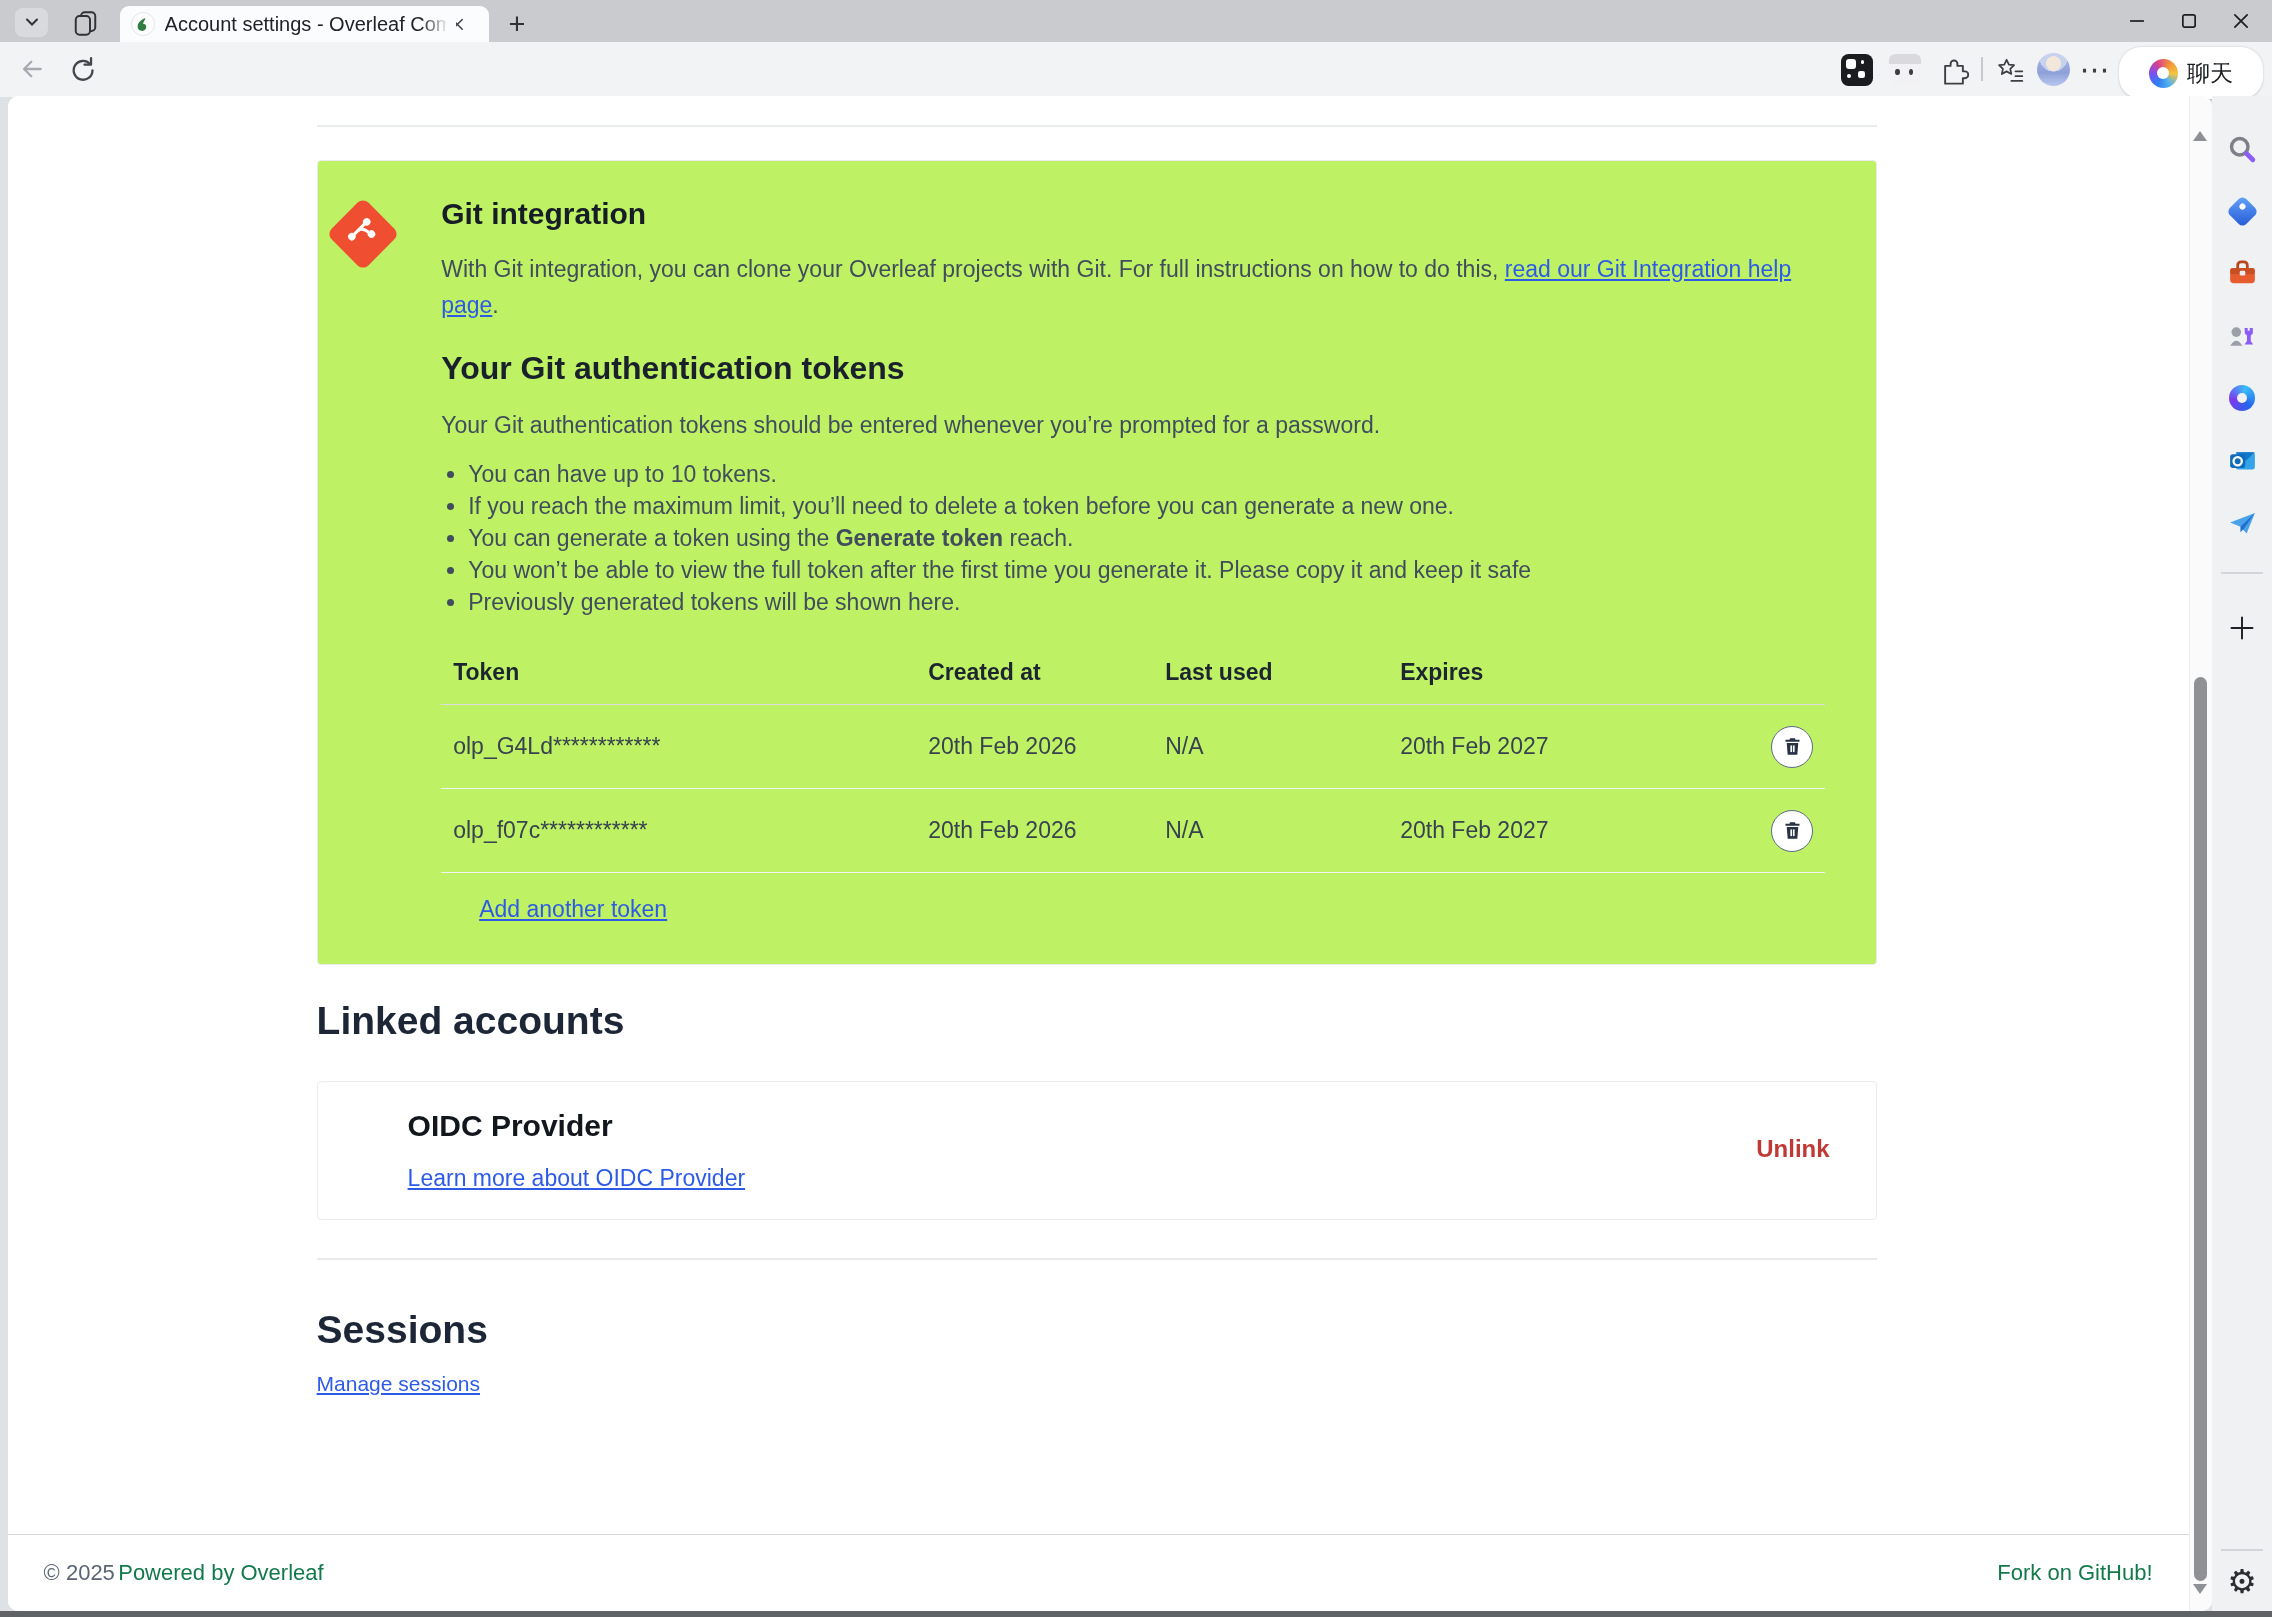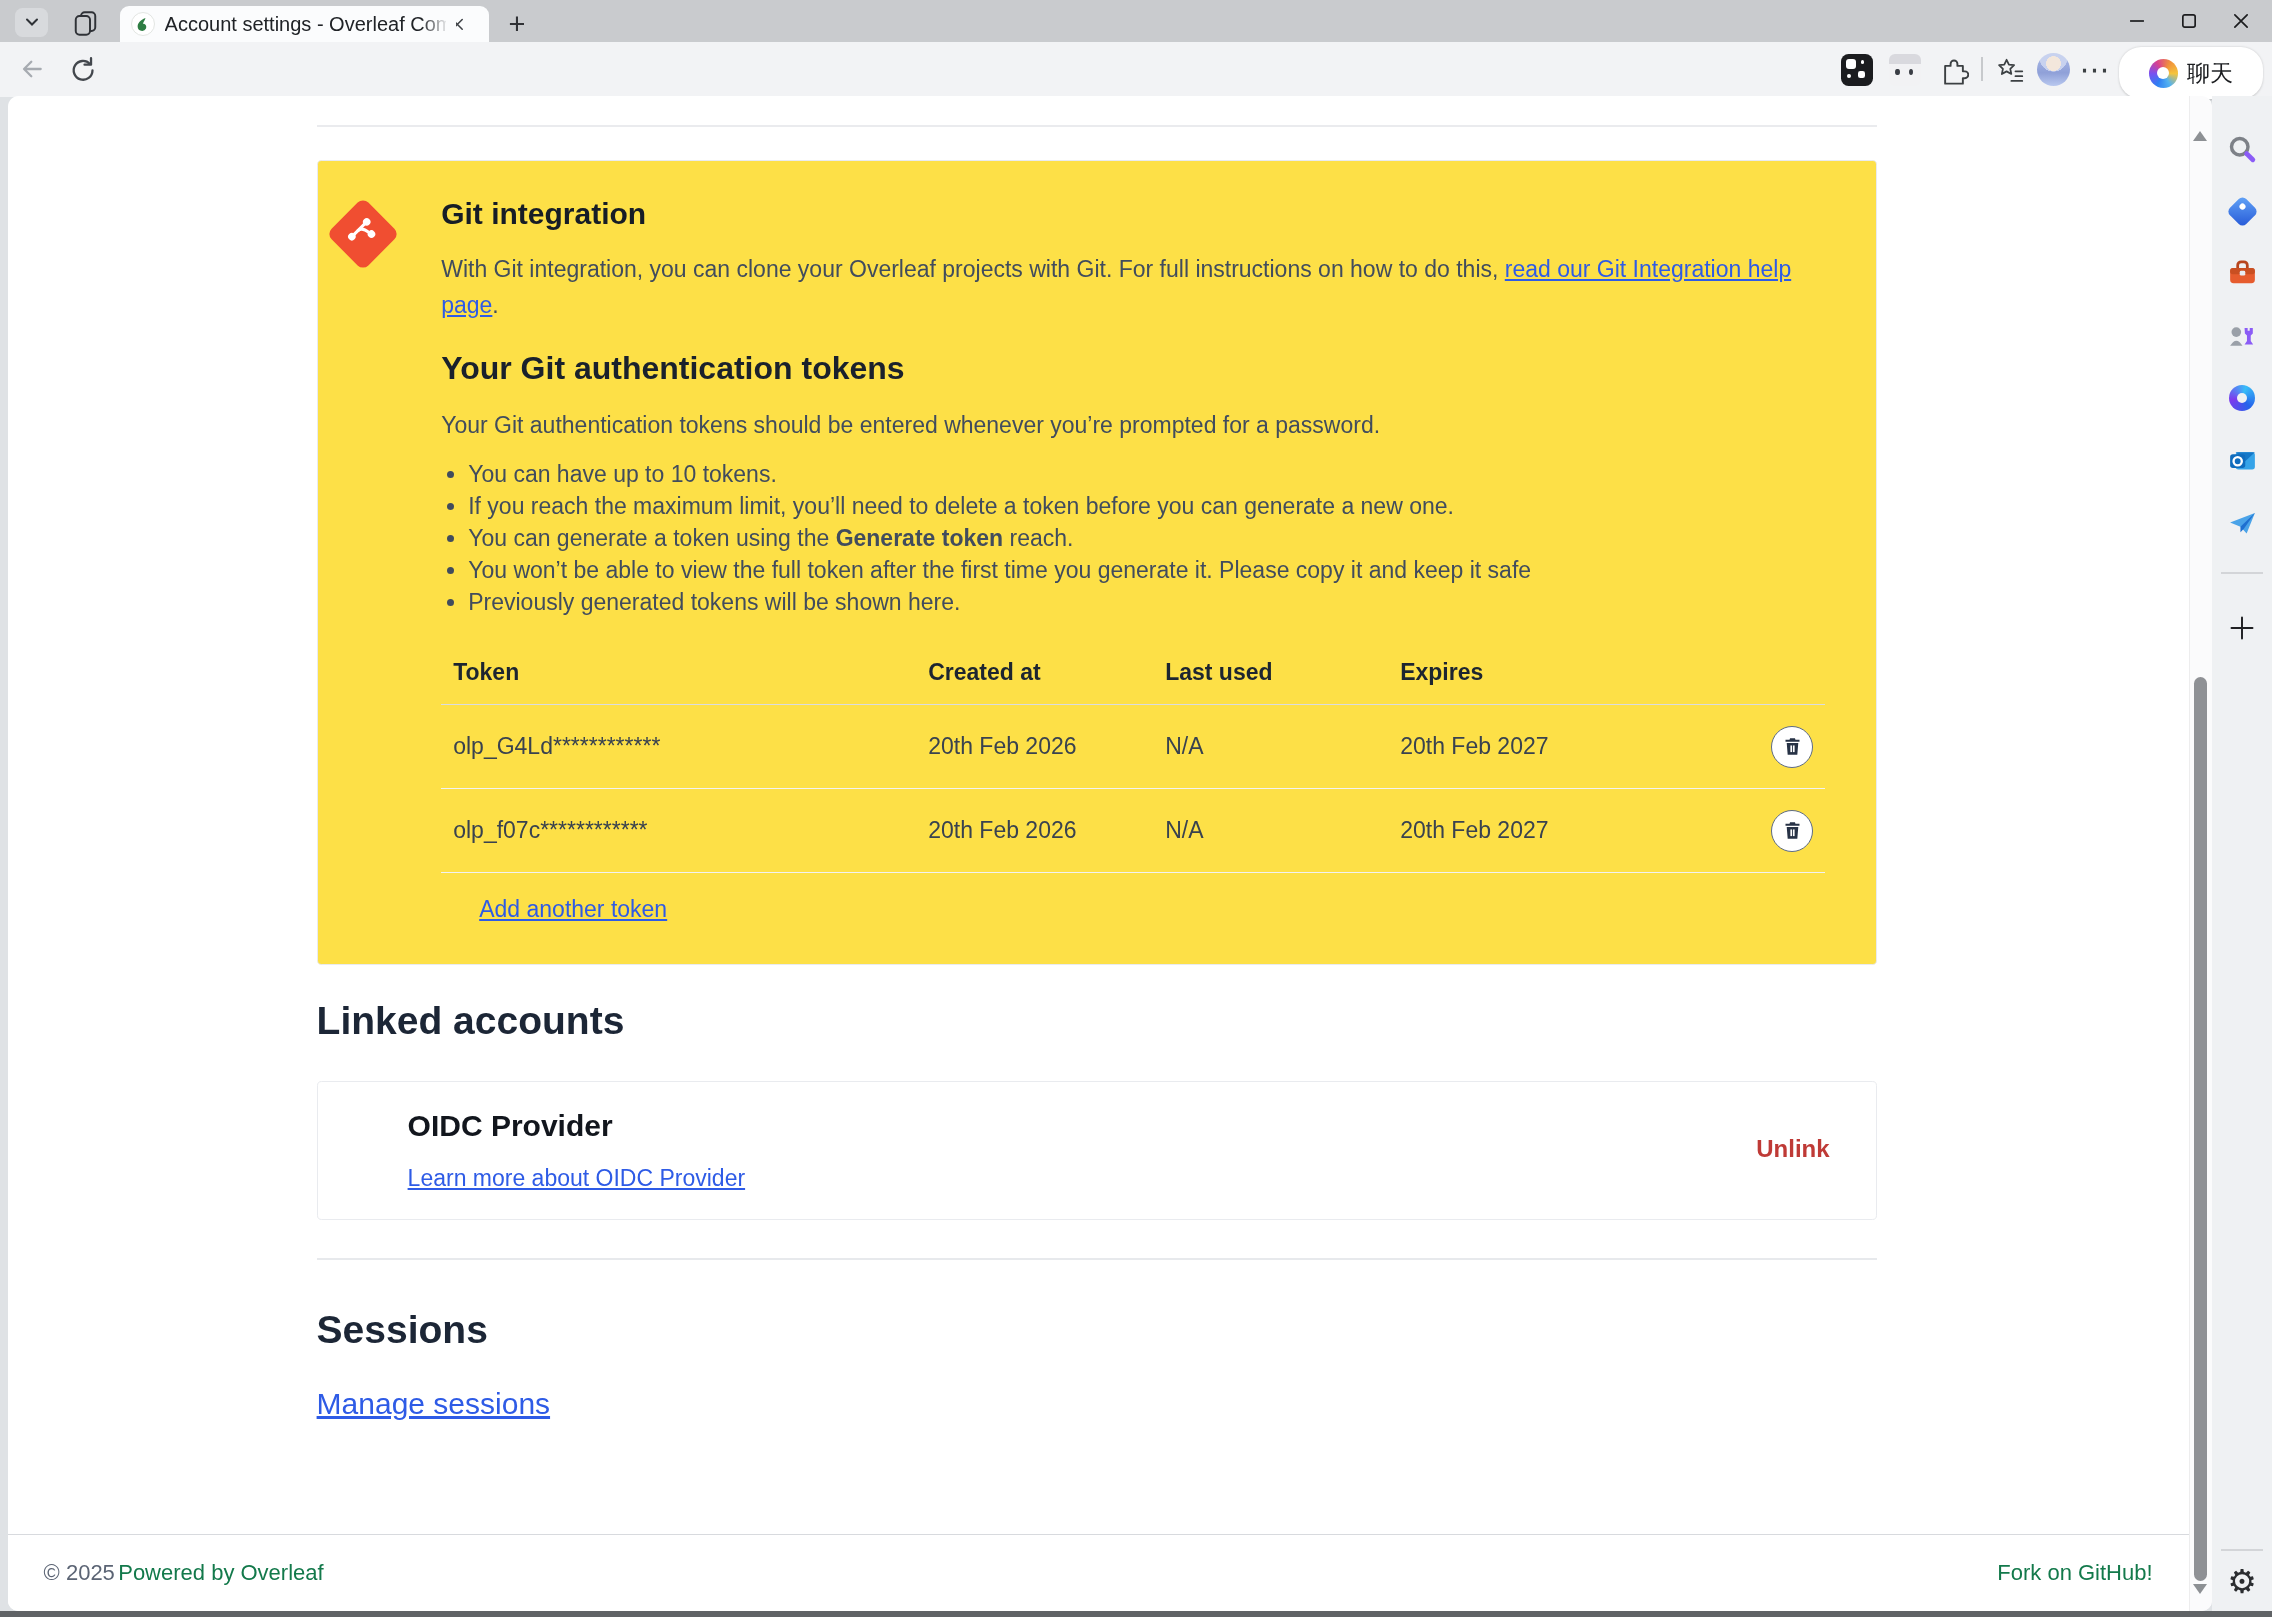--- a/index.html
+++ b/index.html
@@ -68,21 +68,21 @@
   .sb-down { position:absolute; top:1488px; left:3.8px; width:0; height:0;
      border-left:7.6px solid transparent; border-right:7.6px solid transparent; border-top:10.6px solid #8d9094; }
   .sb-thumb { position:absolute; left:4.6px; top:581px; width:13px; height:904px; border-radius:6.8px; background:#8f9195; }
 
   
   .container { width:1560px; margin-left:309px; }
   .partial-line { height:1.5px; background:#eaebee; margin-top:29px; }
   .h-section { font-size:41px; font-weight:700; color:#1c2636; line-height:51px; margin-top:30px; }
   a.link { color:#2e5be6; text-decoration:underline; }
 
-  .card { margin-top:33px; border:1.5px solid #e9ebef; border-radius:4.6px; background:#fde047;
+  .card { margin-top:33px; border:1.5px solid #e9ebef; border-radius:4.6px; background:#bef264;
      padding:32px 46px 41px 10.6px; }
   .git-media { display:flex; gap:43px; }
   .git-logo { width:70px; height:70px; flex:none; position:relative; margin-top:6px; }
   .git-diamond { position:absolute; left:9px; top:9px; width:52px; height:52px; background:#f04e31;
      border-radius:7.6px; transform:rotate(45deg); }
   .git-branch { position:absolute; left:16.7px; top:16.7px; transform:rotate(45deg); }
   .git-col { flex:1; max-width:1384px; }
   .git-title { font-size:30px; font-weight:700; color:#171d26; line-height:39px; margin-top:1.5px; }
   .git-intro { font-size:23px; line-height:36px; color:#414c5d; margin-top:18px; max-width:1358px; }
   .tokens-title { font-size:32px; font-weight:700; color:#1a212c; line-height:42px; margin-top:24px; }
@@ -99,21 +99,21 @@
      display:inline-flex; align-items:center; justify-content:center; }
   .add-link { display:inline-block; margin:23px 0 0 38px; font-size:23px; }
 
   .oidc-card { margin-top:35px; border:1.5px solid #e9ebef; border-radius:4.6px; background:#fff;
      padding:24px 46px 27px 90px; display:flex; justify-content:space-between; align-items:center; }
   .oidc-title { font-size:30px; font-weight:700; color:#12161d; line-height:39px; }
   .oidc-link { display:inline-block; margin-top:20px; font-size:23px; }
   .unlink-btn { font-size:24px; font-weight:600; color:#bf3a36; }
 
   hr.section-rule { border:none; height:1.5px; background:#e7e9ec; margin-top:38px; }
-  .manage-link { display:inline-block; margin-top:32px; font-size:30px; }
+  .manage-link { display:inline-block; margin-top:17px; font-size:21px; }
 
   .footer { position:absolute; left:0; right:23px; bottom:0; height:77px; border-top:1.5px solid #d8dade;
      background:#fff; display:flex; align-items:center; justify-content:space-between; padding:0 36px; }
   .footer .copy { font-size:22px; color:#5b6474; }
   .footer a.green { color:#13794b; text-decoration:none; font-size:22px; }
 
   
   .rail-icon { position:absolute; left:12px; width:36px; height:36px; display:flex; align-items:center; justify-content:center; }
   .rail-divider { position:absolute; left:9px; width:42px; height:1.5px; background:#d3d5d8; }
   .gear-glyph { font-family:"DejaVu Sans", sans-serif; font-size:33px; color:#2b2d30; line-height:1; }

